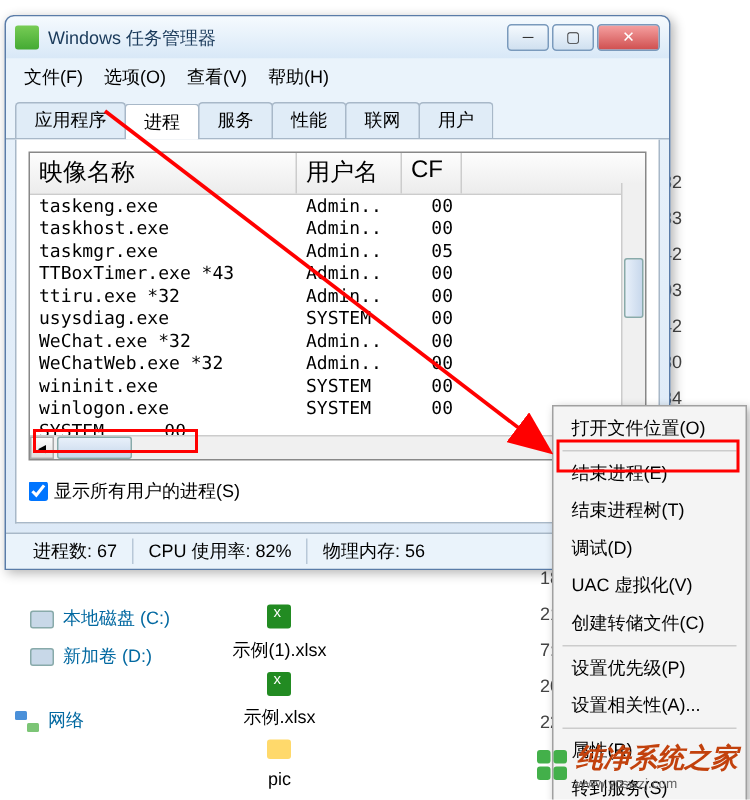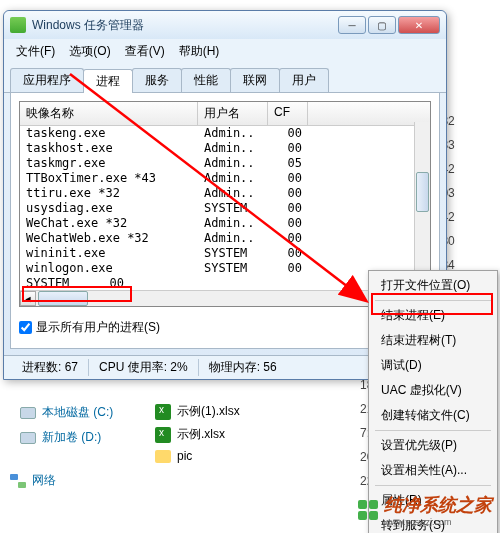--- a/index.html
+++ b/index.html
@@ -84,20 +84,21 @@
     position: absolute;
     left: 155px;
     top: 400px;
   }
   .file-item {
     display: flex;
     align-items: center;
     gap: 6px;
     padding: 3px 0;
     font-size: 12px;
+    flex-direction: column;
   }
   .xls-icon {
     width: 16px;height:16px;
     background:#228b22;
     border-radius:2px;
     display:inline-block;
     position:relative;
   }
   .xls-icon::after{
     content:"x";
@@ -199,21 +200,21 @@
     border:1px solid #888;
     height:206px;
     overflow:hidden;
     position:relative;
     background:#fff;
   }
   .lv-header {
     display:flex;
     background:linear-gradient(#fdfdfd,#ececec);
     border-bottom:1px solid #ccc;
-    font-size:12px;
+    font-size:16px;
   }
   .lv-header > div {
     padding:3px 6px;
     border-right:1px solid #ccc;
   }
   .col-name{width:178px;}
   .col-user{width:70px;}
   .col-cp{width:40px;}
   
   .lv-body {
@@ -543,21 +544,21 @@
     <div class="below-list">
       <label class="check-row">
         <input type="checkbox" checked="" style="">
         <span>显示所有用户的进程(S)</span>
       </label>
       <button class="end-btn">结束</button>
     </div>
   </div>
   <div class="statusbar">
     <div>进程数: 67</div>
-    <div>CPU 使用率: 2%</div>
+    <div>CPU 使用率: 82%</div>
     <div>物理内存: 56</div>
   </div>
 </div>
 
 <div class="ctxmenu">
   <div class="ctx-item">打开文件位置(O)</div>
   <div class="ctx-sep"></div>
   <div class="ctx-item">结束进程(E)</div>
   <div class="ctx-item">结束进程树(T)</div>
   <div class="ctx-item">调试(D)</div>

